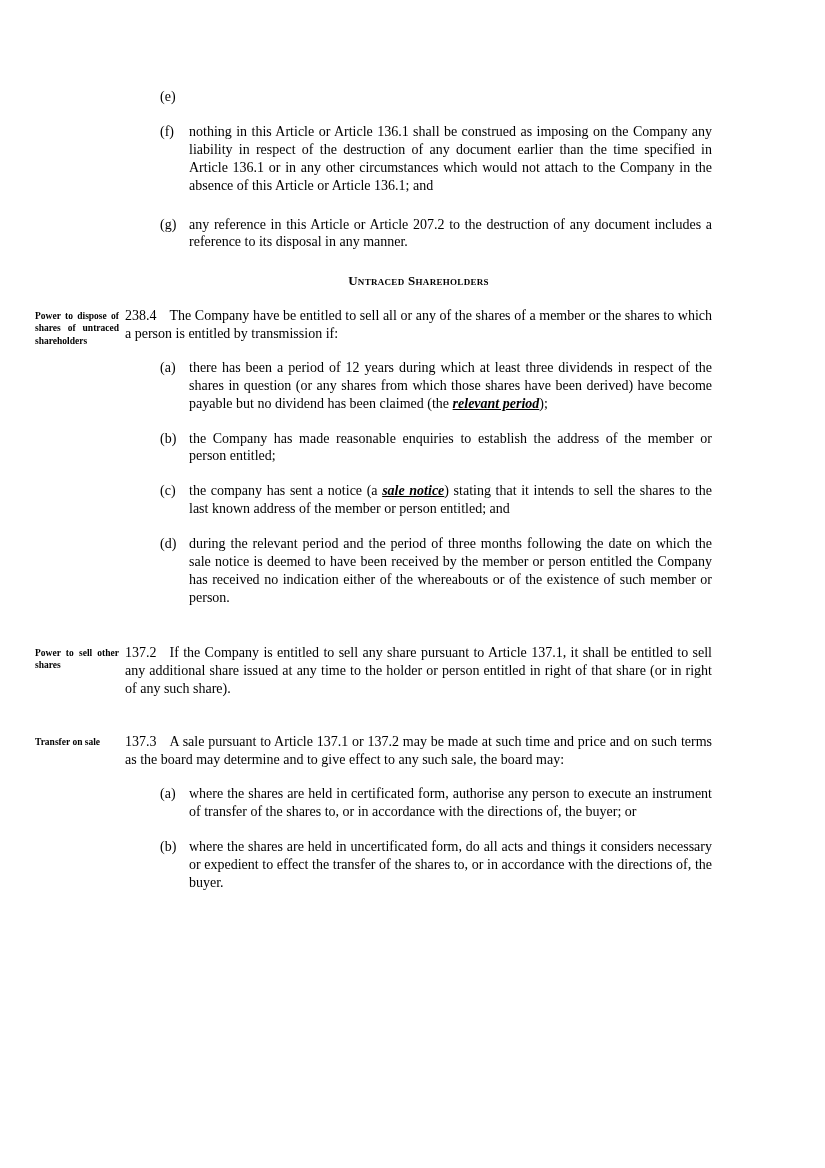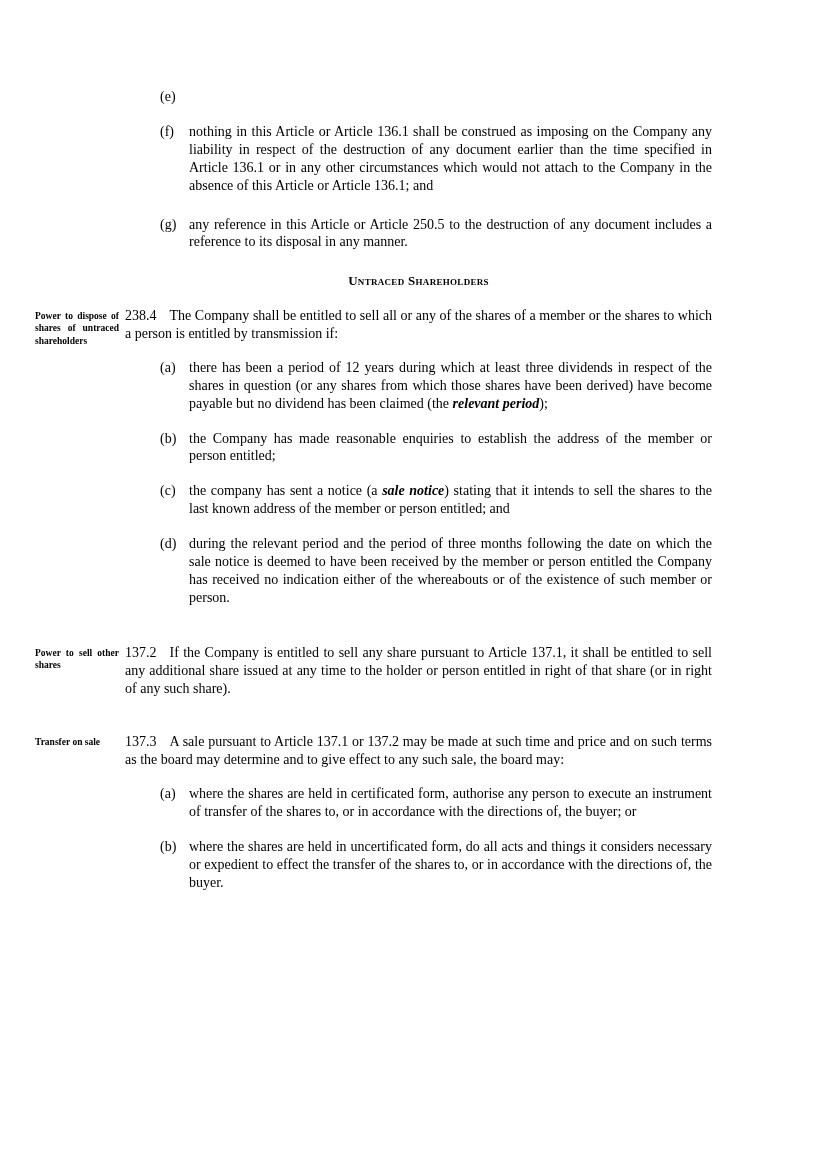--- a/index.html
+++ b/index.html
@@ -47,21 +47,21 @@
   }
   .item .itext {
     flex: 1;
     text-align: justify;
   }
   .clause-head {
     margin-bottom: 16px;
     text-align: justify;
   }
   .cnum { margin-right: 13px; }
-  .em { font-weight: bold; font-style: italic; }
+  .em { font-weight: bold; font-style: italic; text-decoration: underline; }
   .heading {
     text-align: center;
     font-weight: bold;
     font-variant: small-caps;
     font-size: 13px;
     letter-spacing: 0.3px;
     margin: 5px 0 17px 0;
   }
   .block-gap { margin-bottom: 20px; }
   .mb-extra { margin-bottom: 21px; }
@@ -79,39 +79,39 @@
         <span class="marker">(e)</span>
       </div>
 
       <div class="item mb-extra">
         <span class="marker">(f)</span>
         <span class="itext">nothing in this Article or Article 136.1 shall be construed as imposing on the Company any liability in respect of the destruction of any document earlier than the time specified in Article 136.1 or in any other circumstances which would not attach to the Company in the absence of this Article or Article 136.1; and</span>
       </div>
 
       <div class="item">
         <span class="marker">(g)</span>
-        <span class="itext">any reference in this Article or Article 250.5 to the destruction of any document includes a reference to its disposal in any manner.</span>
+        <span class="itext">any reference in this Article or Article 207.2 to the destruction of any document includes a reference to its disposal in any manner.</span>
       </div>
 
     </div>
   </div>
 
   <div class="row">
     <div class="gutter"></div>
     <div class="main">
       <div class="heading">Untraced Shareholders</div>
     </div>
   </div>
 
   <div class="row block-gap">
     <div class="gutter">
       <div class="note">Power to dispose of shares of untraced shareholders</div>
     </div>
     <div class="main">
-      <p class="clause-head"><span class="cnum">238.4</span><span>The Company shall be entitled to sell all or any of the shares of a member or the shares to which a person is entitled by transmission if:</span></p>
+      <p class="clause-head"><span class="cnum">238.4</span><span>The Company have be entitled to sell all or any of the shares of a member or the shares to which a person is entitled by transmission if:</span></p>
 
       <div class="item">
         <span class="marker">(a)</span>
         <span class="itext"><span>there has been a period of 12 years during which at least three dividends in respect of the shares in question (or any shares from which those shares have been derived) have become payable but no dividend has been claimed (the </span><span class="em">relevant period</span><span>);</span></span>
       </div>
 
       <div class="item">
         <span class="marker">(b)</span>
         <span class="itext"><span>the Company has made reasonable enquiries to establish the address of the member or person entitled;</span><span class="em"></span><span></span></span>
       </div>

